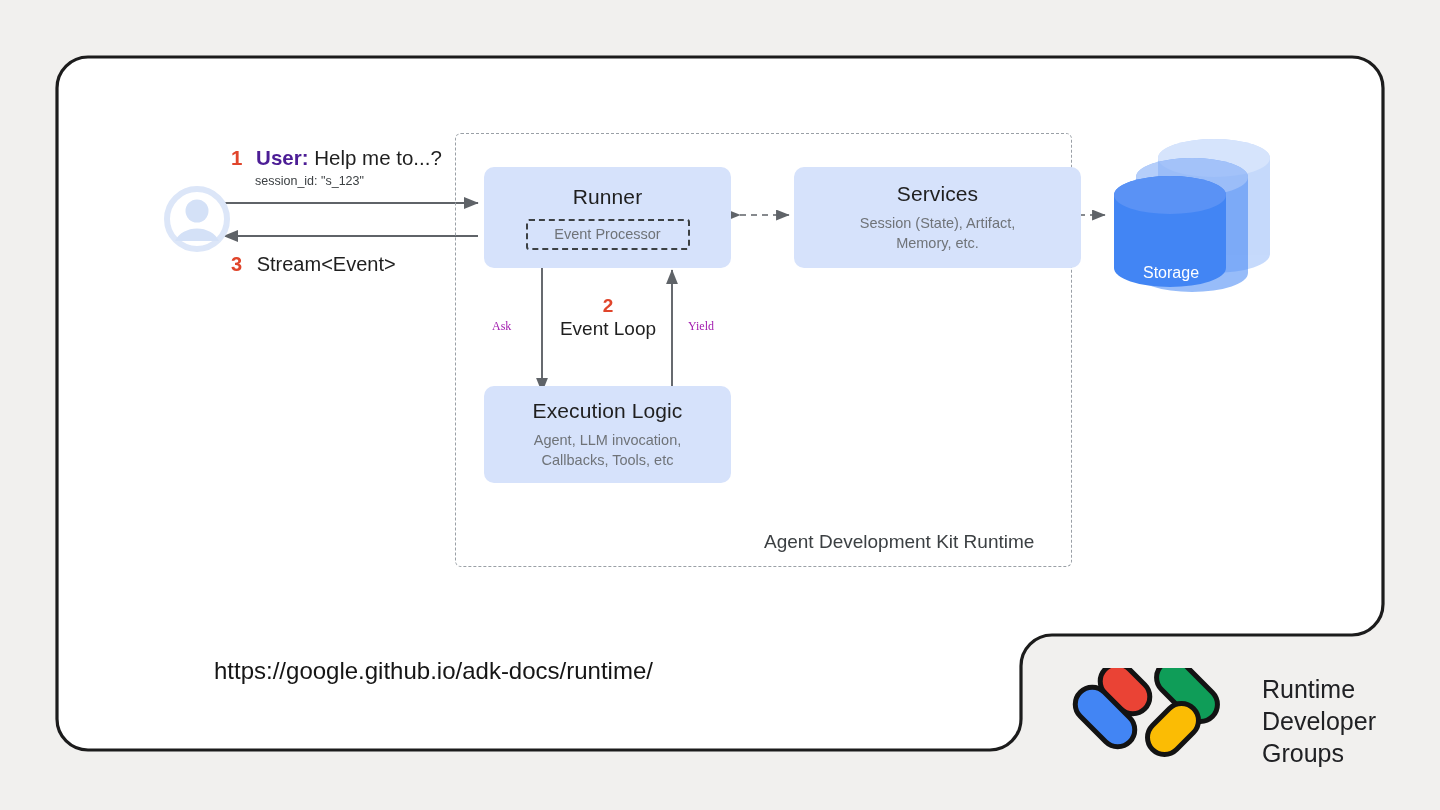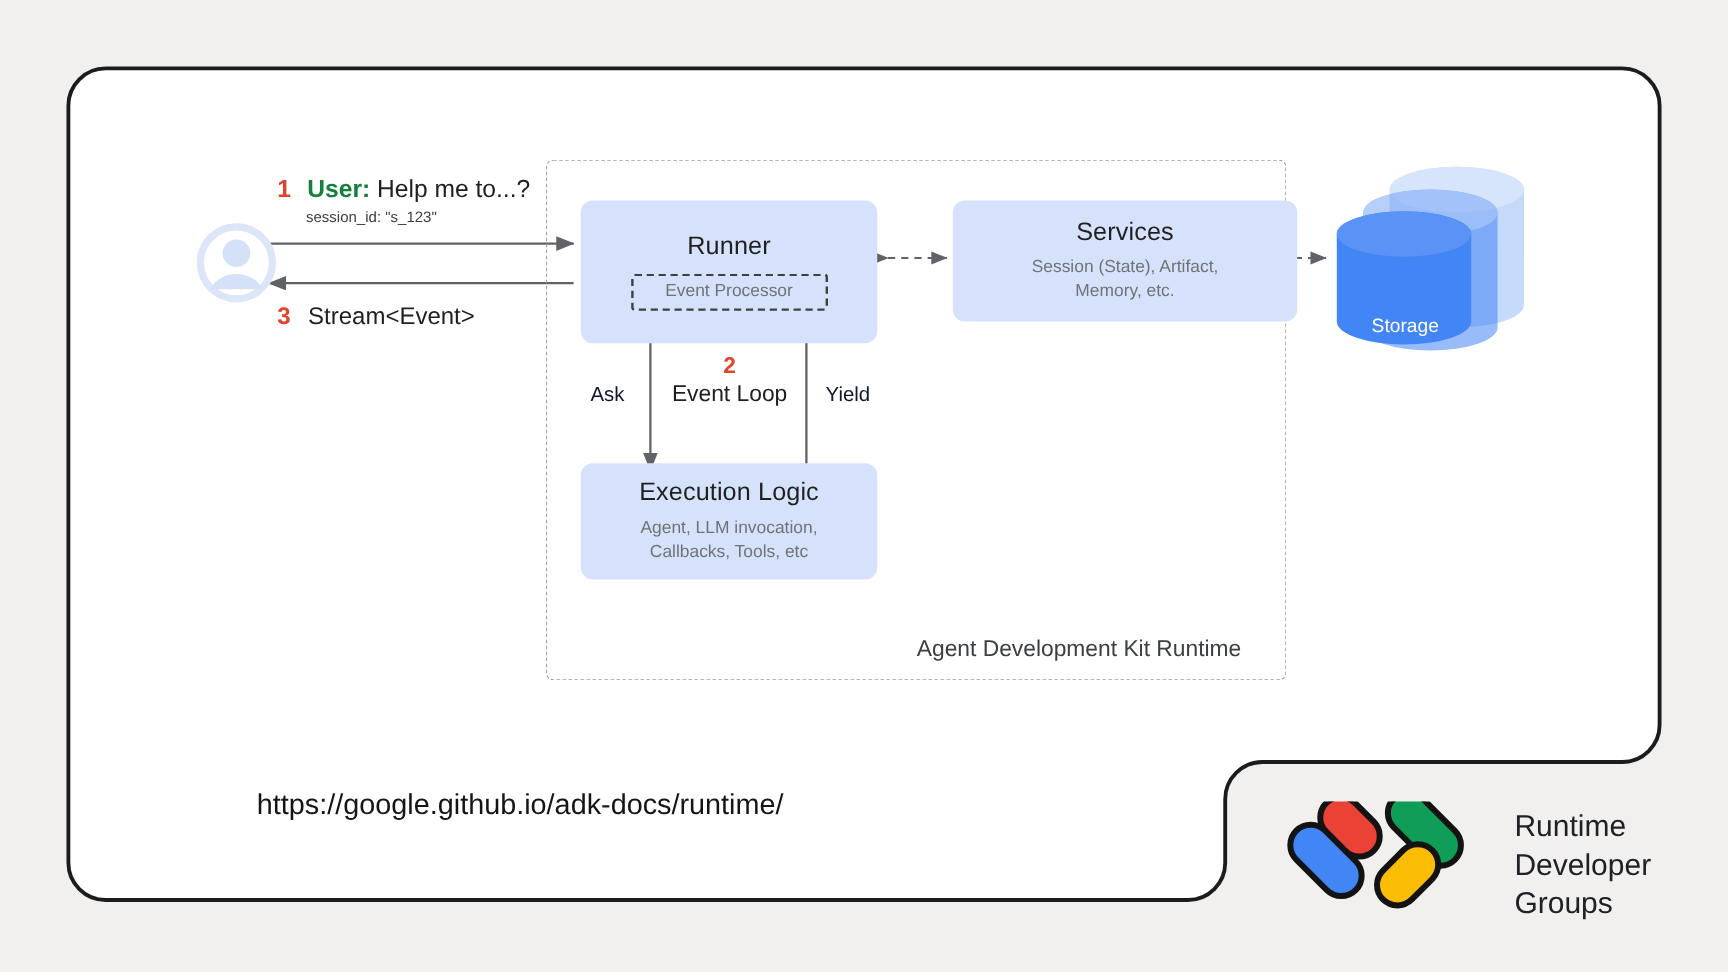--- a/index.html
+++ b/index.html
@@ -52,34 +52,34 @@
     position:absolute;
     font-size:19px;color:#3c4043;
     white-space:nowrap;
   }
 
   
   .step-num{color:#e0452b;font-weight:bold;}
   .user-line{
     position:absolute;font-size:20.5px;color:#1f1f1f;white-space:nowrap;
   }
-  .user-line b{font-weight:bold;color:#15803d;}
+  .user-line b{font-weight:bold;color:#4c1d95;}
   .session-line{
     position:absolute;font-size:12.5px;color:#3c4043;white-space:nowrap;
   }
   .stream-line{
     position:absolute;font-size:20px;color:#1f1f1f;white-space:nowrap;
   }
   .loop-label{
     position:absolute;text-align:center;white-space:nowrap;
   }
   .loop-num{font-size:19px;color:#e0452b;font-weight:bold;line-height:1.1;}
   .loop-text{font-size:19px;color:#1f1f1f;line-height:1.25;}
   .side-label{
-    position:absolute;font-size:17px;color:#0f172a;white-space:nowrap;
+    position:absolute;font-size:12px;color:#a21caf;white-space:nowrap;font-family:Liberation Serif, serif;
   }
   .url-line{
     position:absolute;font-size:24px;color:#151515;white-space:nowrap;
   }
   .storage-label{
     position:absolute;font-size:16px;color:#ffffff;white-space:nowrap;margin-top:20px;
   }
   .gdg-text{
     position:absolute;
     font-size:25px;line-height:1.28;color:#202124;white-space:nowrap;
@@ -144,21 +144,21 @@
     <span class="step-num">1</span>
     <span style="display:inline-block;width:8px;"></span><b>User:</b><span> Help me to...?</span>
   </div>
   <div class="session-line" style="left:255px;top:174px;">session_id: "s_123"</div>
 
   <div class="stream-line" style="left:231px;top:253px;">
     <span class="step-num">3</span>
     <span style="display:inline-block;width:9px;"></span><span>Stream&lt;Event&gt;</span>
   </div>
 
-  <div class="node" style="left:484px;top:167px;width:247px;height:119px;">
+  <div class="node" style="left:484px;top:167px;width:247px;height:101px;">
     <div class="node-title">Runner</div>
     <div class="proc-box">Event Processor</div>
   </div>
 
   <div class="node" style="left:794px;top:167px;width:287px;height:101px;">
     <div class="node-title">Services</div>
     <div class="node-sub">
       <span>Session (State), Artifact,</span><br>
       <span>Memory, etc.</span>
     </div>

